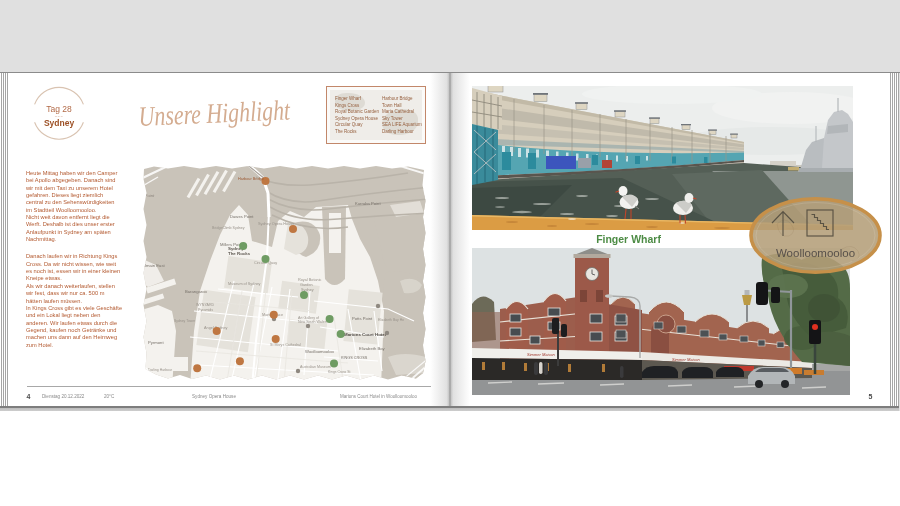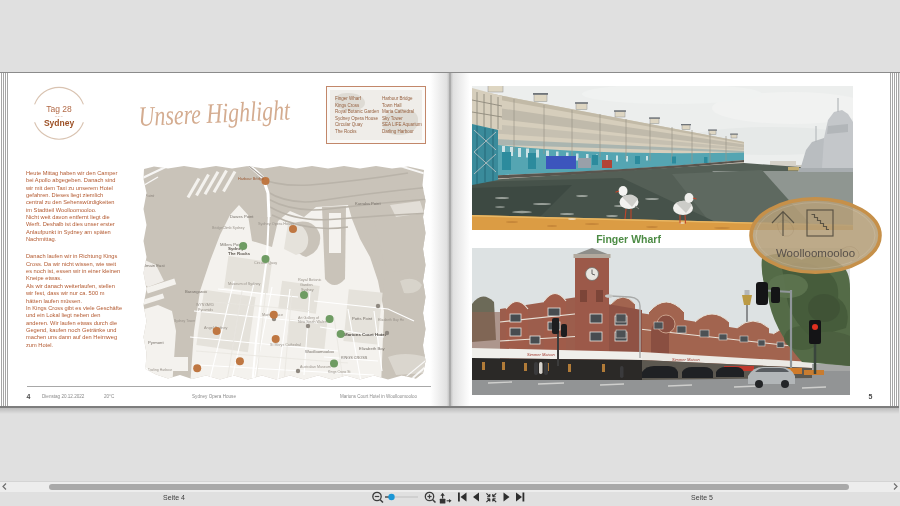--- a/index.html
+++ b/index.html
@@ -1,16 +1,16 @@
 <!DOCTYPE html>
 <html><head>
 <meta charset="utf-8">
 <style>
   html,body{margin:0;padding:0;}
-  #app{position:relative;width:900px;height:506px;background:#e0e0e0;overflow:hidden;
+  #app{position:relative;width:900px;height:411px;background:#e0e0e0;overflow:hidden;
        font-family:"Liberation Sans",sans-serif;}
   .abs{position:absolute;}
 </style>
 </head>
 <body>
 <div id="app">
 
   <div class="abs" id="book" style="left:0;top:72px;width:900px;height:336px;">
 
     <div class="abs" style="left:0;top:0;width:900px;height:1px;background:#8b8b8b;"></div>

